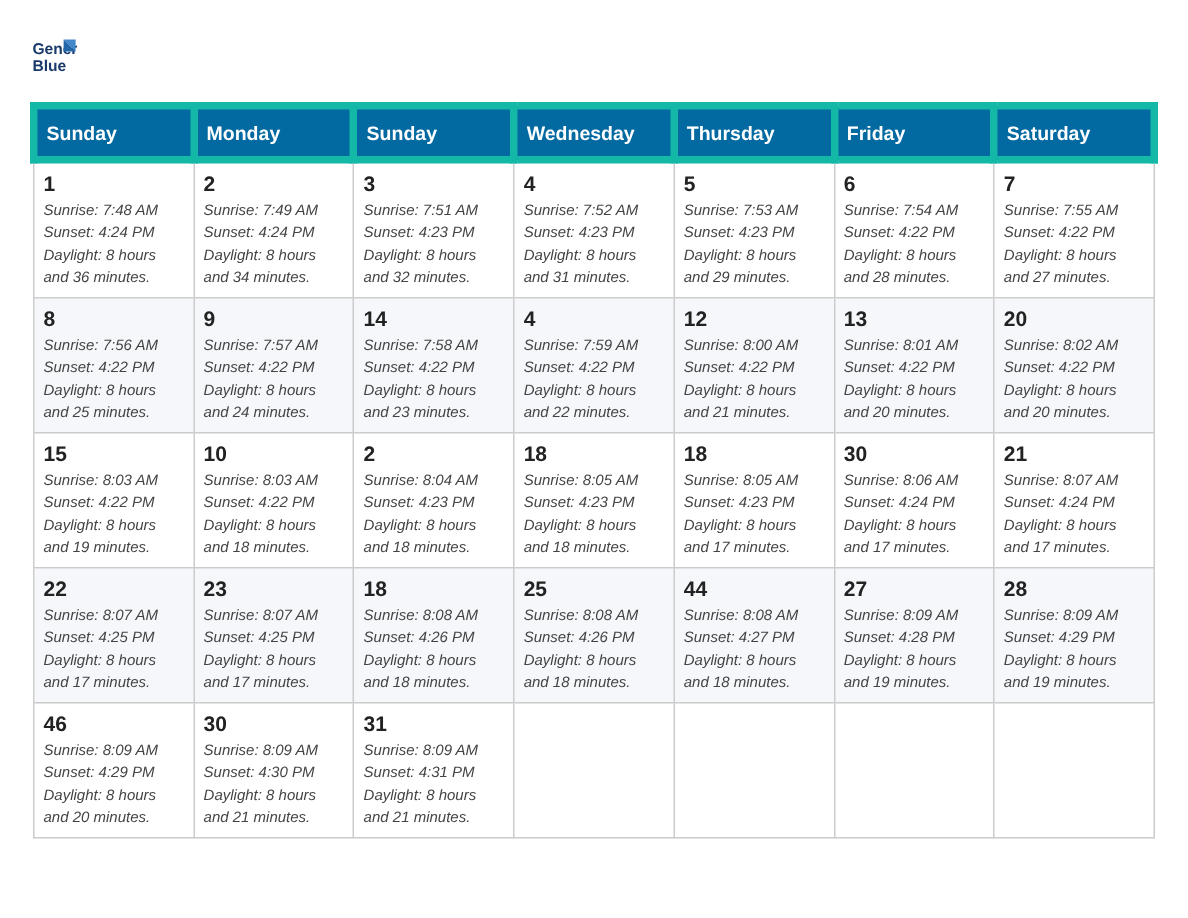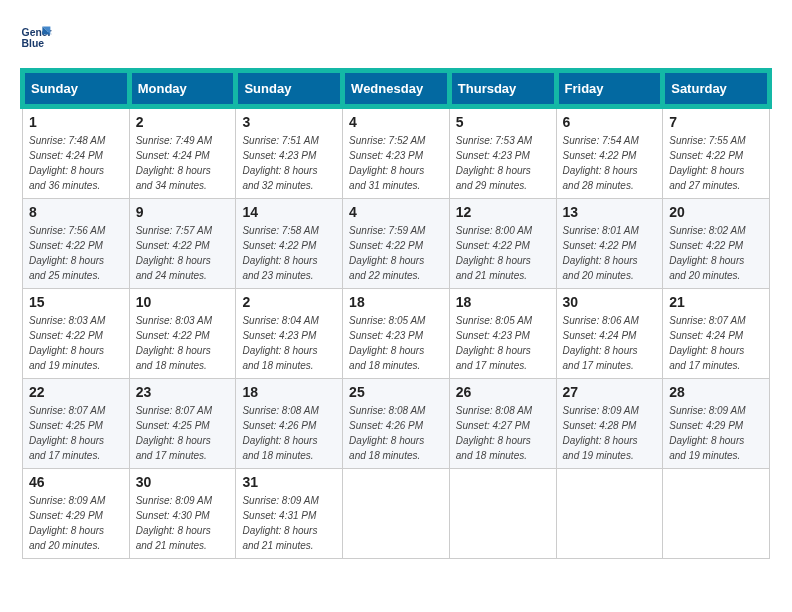--- a/index.html
+++ b/index.html
@@ -211,21 +211,21 @@
         </td>
         <td>
           <span class="day-number">18</span>
           <div class="day-info">Sunrise: 8:08 AM<br>Sunset: 4:26 PM<br>Daylight: 8 hours and 18 minutes.</div>
         </td>
         <td>
           <span class="day-number">25</span>
           <div class="day-info">Sunrise: 8:08 AM<br>Sunset: 4:26 PM<br>Daylight: 8 hours and 18 minutes.</div>
         </td>
         <td>
-          <span class="day-number">26</span>
+          <span class="day-number">44</span>
           <div class="day-info">Sunrise: 8:08 AM<br>Sunset: 4:27 PM<br>Daylight: 8 hours and 18 minutes.</div>
         </td>
         <td>
           <span class="day-number">27</span>
           <div class="day-info">Sunrise: 8:09 AM<br>Sunset: 4:28 PM<br>Daylight: 8 hours and 19 minutes.</div>
         </td>
         <td>
           <span class="day-number">28</span>
           <div class="day-info">Sunrise: 8:09 AM<br>Sunset: 4:29 PM<br>Daylight: 8 hours and 19 minutes.</div>
         </td>

